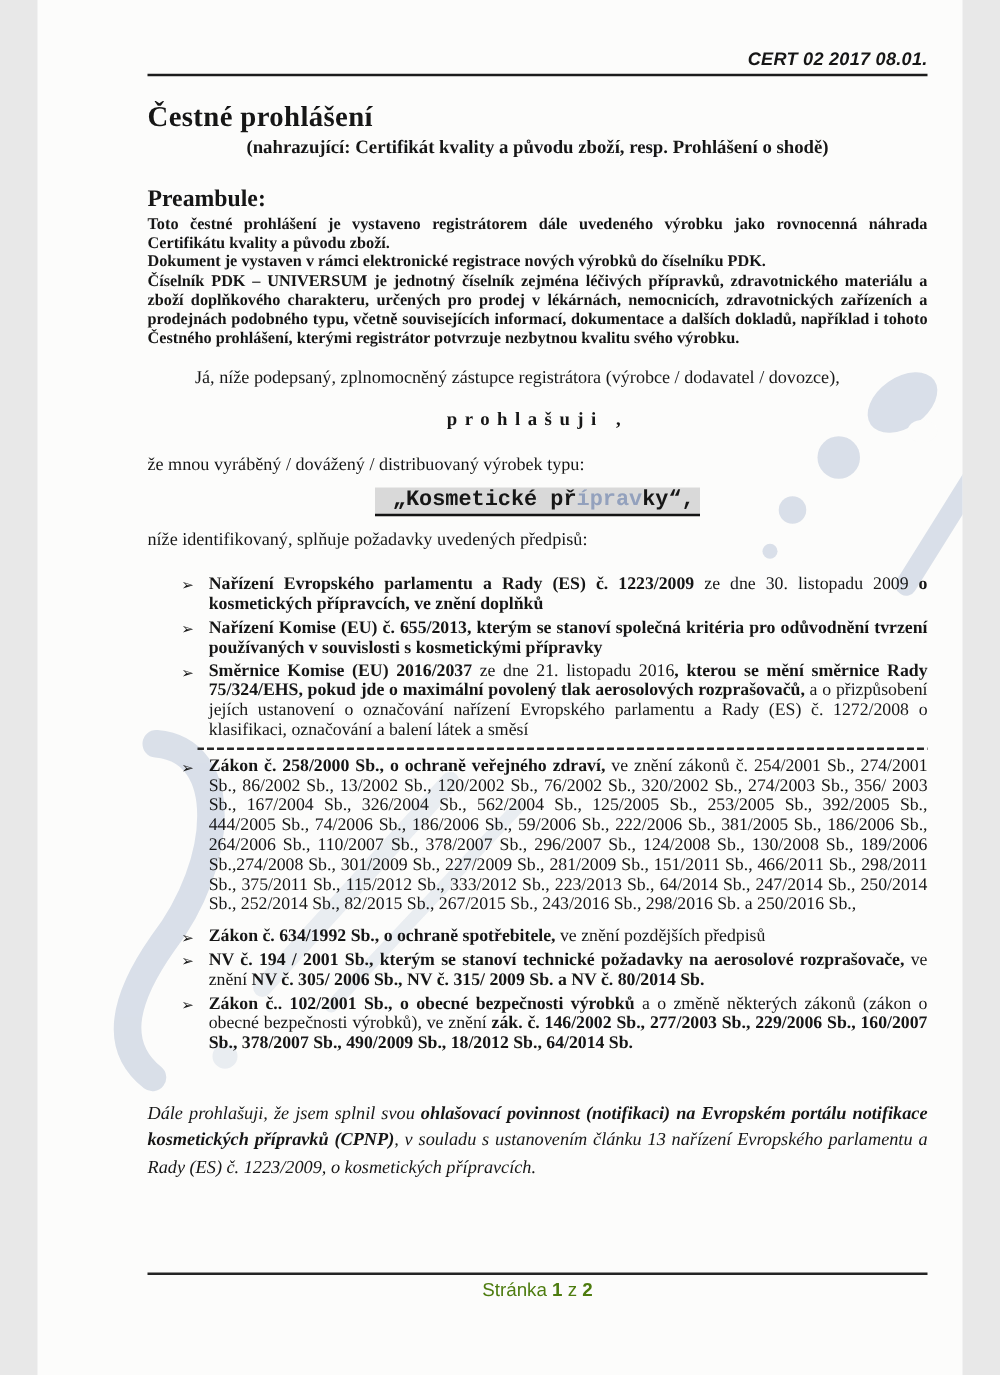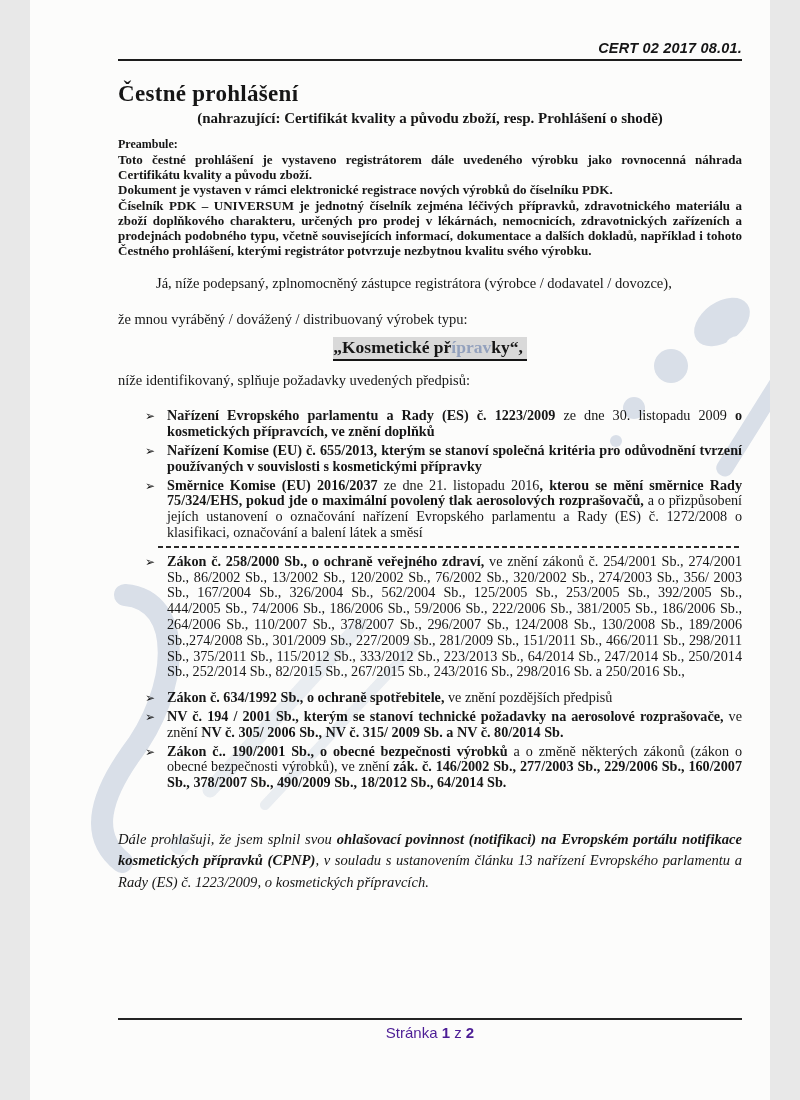--- a/index.html
+++ b/index.html
@@ -4,43 +4,43 @@
 <style>
   html,body{margin:0;padding:0;background:#e8e8e8;}
   .page{position:relative;width:740px;height:1100px;background:#fcfcfb;margin:0 auto;
         overflow:hidden;font-family:"Liberation Serif",serif;color:#161616;}
   .content{position:absolute;left:88px;width:624px;top:0;}
   .doc-code{padding-top:40px;text-align:right;font-family:"Liberation Sans",sans-serif;
             font-weight:bold;font-style:italic;font-size:14.5px;letter-spacing:.2px;}
   .header-rule{margin-top:3px;height:2px;background:#1c1c1c;}
   .title{margin-top:20px;text-align:left;font-size:23px;font-weight:bold;letter-spacing:.3px;}
   .subtitle{margin-top:3px;text-align:center;font-size:15px;font-weight:bold;}
-  .preamble-h{margin-top:10px;font-size:12px;font-weight:bold;}
+  .preamble-h{margin-top:22px;font-size:19px;font-weight:bold;}
   .preamble p{margin:0;font-size:13px;font-weight:bold;line-height:15.2px;text-align:justify;}
   .intro{margin-top:17px;font-size:14.5px;text-indent:38px;}
   .verb{margin-top:17px;text-align:center;font-weight:bold;font-size:15px;letter-spacing:6px;}
   .product-intro{margin-top:19px;font-size:14.5px;}
   .product-name-wrap{margin-top:9px;text-align:center;}
   .product-name{display:inline-block;background:#d9d9d9;font-weight:bold;font-size:17.5px;
-                padding:0 4px 1px 0;border-bottom:2.5px solid #141414;}
+                padding:0 4px 1px 14px;border-bottom:2.5px solid #141414;font-family:Liberation Mono, monospace;}
   .pn-faded{color:#93a1bd;}
   .compliance{margin-top:11px;font-size:14.5px;}
   ul.reglist{list-style:none;margin:19px 0 0 27px;padding:0;}
   ul.reglist li{position:relative;padding-left:22px;margin:0 0 3px 0;text-align:justify;
                 font-size:14.2px;line-height:15.8px;}
   ul.reglist li .marker{position:absolute;left:0;top:1px;font-size:12px;}
   .b{font-weight:bold;}
   .dashed-sep{margin:5px 0 6px 40px;height:2px;
               background:repeating-linear-gradient(90deg,#2a2a2a 0 5px,transparent 5px 8px);}
   li.gap-after{margin-bottom:10px !important;}
   .closing{margin-top:38px;font-size:14.6px;line-height:21.5px;text-align:justify;font-style:italic;}
   .footer{position:absolute;top:1018px;left:88px;width:624px;}
   .footer-rule{height:2px;background:#242424;}
   .footer-text{margin-top:4px;text-align:center;font-family:"Liberation Sans",sans-serif;
-               font-size:15px;color:#4c1d95;}
+               font-size:15px;color:#4d7c0f;}
   .watermark{position:absolute;left:0;top:0;pointer-events:none;}
 </style>
 </head>
 <body>
 
 <div class="page">
 
   <svg class="watermark" width="800" height="1100" viewBox="0 0 800 1100">
     <g opacity="0.85">
       <rect x="735" y="290" width="17" height="200" rx="8" transform="rotate(32 743 390)" fill="#d3dae5"></rect>
@@ -67,20 +67,21 @@
     <div class="subtitle">(nahrazující: Certifikát kvality a původu zboží, resp. Prohlášení o shodě)</div>
 
     <div class="preamble-h">Preambule:</div>
     <div class="preamble">
       <p>Toto čestné prohlášení je vystaveno registrátorem dále uvedeného výrobku jako rovnocenná náhrada Certifikátu kvality a původu zboží.</p>
       <p>Dokument je vystaven v rámci elektronické registrace nových výrobků do číselníku PDK.</p>
       <p>Číselník PDK – UNIVERSUM je jednotný číselník zejména léčivých přípravků, zdravotnického materiálu a zboží doplňkového charakteru, určených pro prodej v lékárnách, nemocnicích, zdravotnických zařízeních a prodejnách podobného typu, včetně souvisejících informací, dokumentace a dalších dokladů, například i tohoto Čestného prohlášení, kterými registrátor potvrzuje nezbytnou kvalitu svého výrobku.</p>
     </div>
 
     <div class="intro">Já, níže podepsaný, zplnomocněný zástupce registrátora (výrobce / dodavatel / dovozce),</div>
+    <div class="verb">prohlašuji ,</div>
     <div class="product-intro">že mnou vyráběný / dovážený  / distribuovaný výrobek typu:</div>
 
     <div class="product-name-wrap">
       <span class="product-name"><span>„Kosmetické př</span><span class="pn-faded">íprav</span><span>ky“,</span></span>
     </div>
 
     <div class="compliance">níže identifikovaný, splňuje požadavky uvedených předpisů:</div>
 
     <ul class="reglist">
       <li>
@@ -107,21 +108,21 @@
       <li>
         <span class="marker">➢</span>
         <span class="b">Zákon č. 634/1992 Sb., o ochraně spotřebitele,</span><span> ve znění pozdějších předpisů</span>
       </li>
       <li>
         <span class="marker">➢</span>
         <span class="b">NV č. 194 / 2001 Sb., kterým se stanoví technické požadavky na aerosolové rozprašovače,</span><span> ve znění </span><span class="b">NV č. 305/ 2006 Sb., NV č. 315/ 2009 Sb. a NV č. 80/2014 Sb.</span>
       </li>
       <li>
         <span class="marker">➢</span>
-        <span class="b">Zákon č.. 190/2001 Sb., o obecné bezpečnosti výrobků</span><span> a o změně některých zákonů (zákon o obecné bezpečnosti výrobků), ve znění </span><span class="b">zák. č. 146/2002 Sb., 277/2003 Sb., 229/2006 Sb., 160/2007 Sb., 378/2007 Sb., 490/2009 Sb., 18/2012 Sb., 64/2014 Sb.</span>
+        <span class="b">Zákon č.. 102/2001 Sb., o obecné bezpečnosti výrobků</span><span> a o změně některých zákonů (zákon o obecné bezpečnosti výrobků), ve znění </span><span class="b">zák. č. 146/2002 Sb., 277/2003 Sb., 229/2006 Sb., 160/2007 Sb., 378/2007 Sb., 490/2009 Sb., 18/2012 Sb., 64/2014 Sb.</span>
       </li>
     </ul>
 
     <div class="closing"><span>Dále prohlašuji, že jsem splnil svou </span><span class="b">ohlašovací povinnost (notifikaci) na Evropském portálu notifikace kosmetických přípravků (CPNP)</span><span>, v souladu s ustanovením článku 13 nařízení Evropského parlamentu a Rady (ES) č. 1223/2009, o kosmetických přípravcích.</span></div>
   </div>
 
   <div class="footer">
     <div class="footer-rule"></div>
     <div class="footer-text"><span>Stránka </span><span class="b">1</span><span> z </span><span class="b">2</span></div>
   </div>

